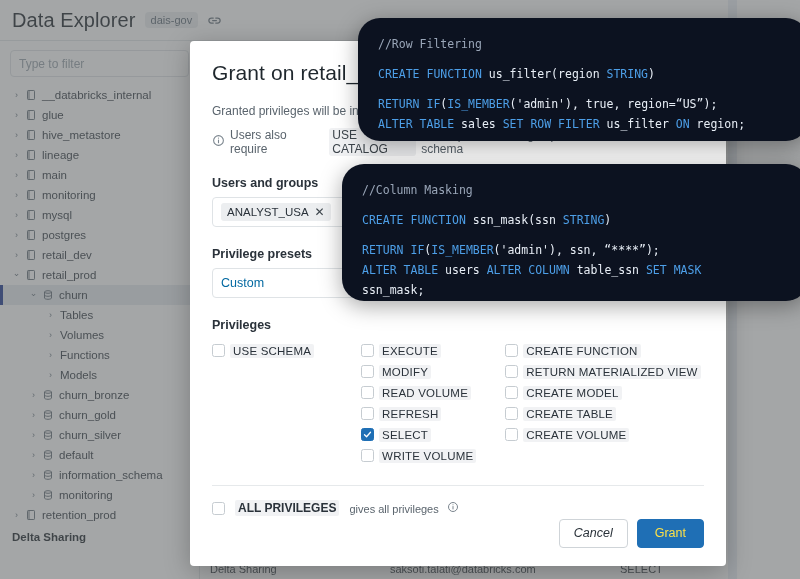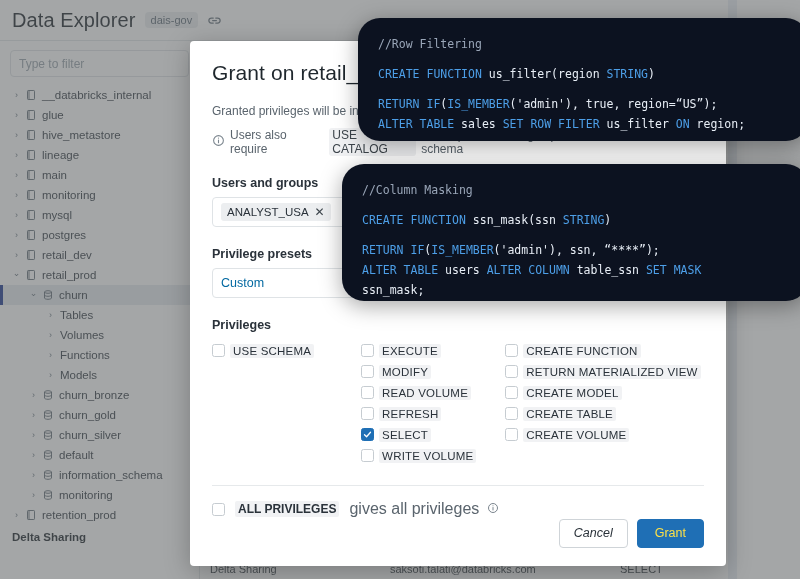--- a/index.html
+++ b/index.html
@@ -119,21 +119,21 @@
   .cbox.on {
     background:#1f6fb5; border-color:#1f6fb5;
     display:flex; align-items:center; justify-content:center;
   }
   .cbox.on svg { display:block; }
   .cblabel { font-size: 11.5px; color:#2a323a; background:#f1f2f4; border-radius:2px; padding: 1px 3px; letter-spacing:.2px; }
 
   .m-divider { margin: 18px 22px 0 22px; height:1px; background:#e6e9eb; }
   .all-row { display:flex; align-items:center; gap:10px; padding: 14px 22px 0 22px; }
   .all-lbl { font-size: 12px; font-weight:bold; color:#2a323a; background:#f1f2f4; border-radius:2px; padding:1px 3px; }
-  .all-hint { font-size: 16px; color:#5a646d; display:flex; align-items:flex-end; gap:8px; }
+  .all-hint { font-size: 11px; color:#5a646d; display:flex; align-items:flex-end; gap:8px; }
 
   .m-footer {
     position:absolute; left:0; right:0; bottom:0; height: 66px;
     display:flex; align-items:center; justify-content:flex-end;
     gap: 9px; padding-right: 22px;
   }
   .btn { height: 29px; border-radius:4px; font-size:12.5px; display:flex; align-items:center; justify-content:center; cursor:pointer; }
   .btn-cancel { border:1px solid #cfd4d8; background:#fff; color:#2a323a; padding:0 14px;font-style:italic; }
   .btn-grant { background:#1f6fb5; color:#fde047; padding:0 17px; border:1px solid #1f6fb5; }
 

